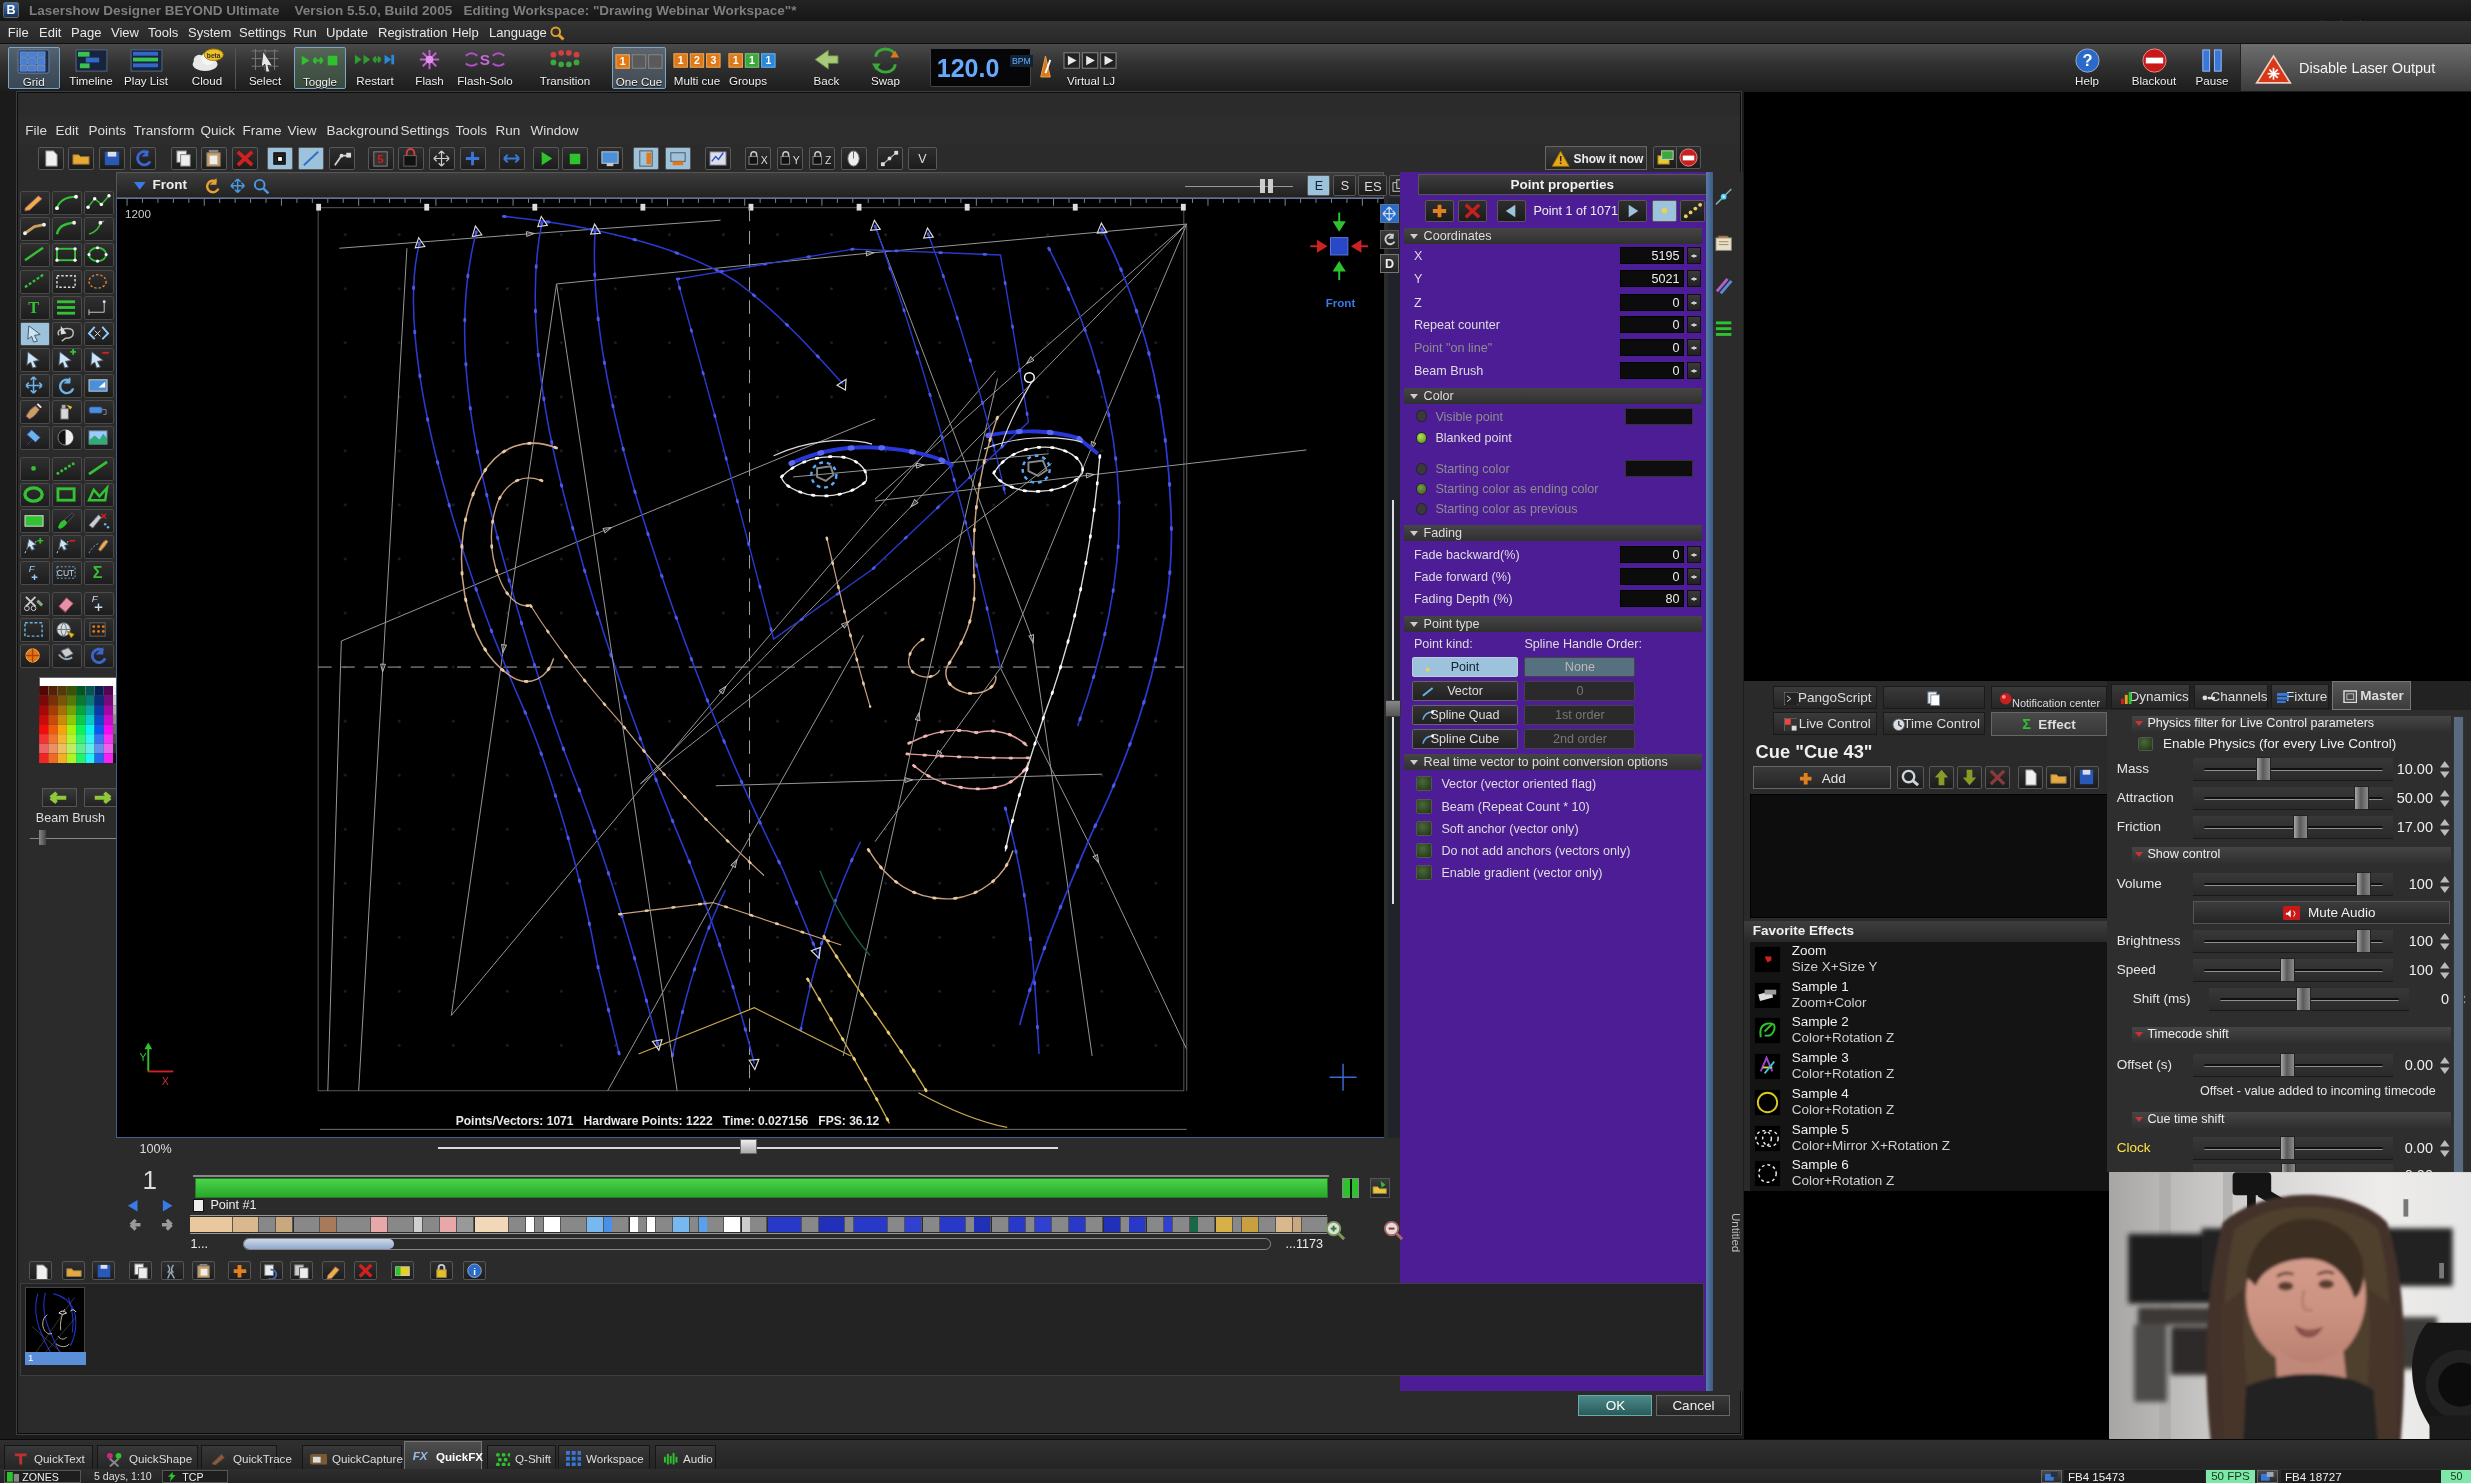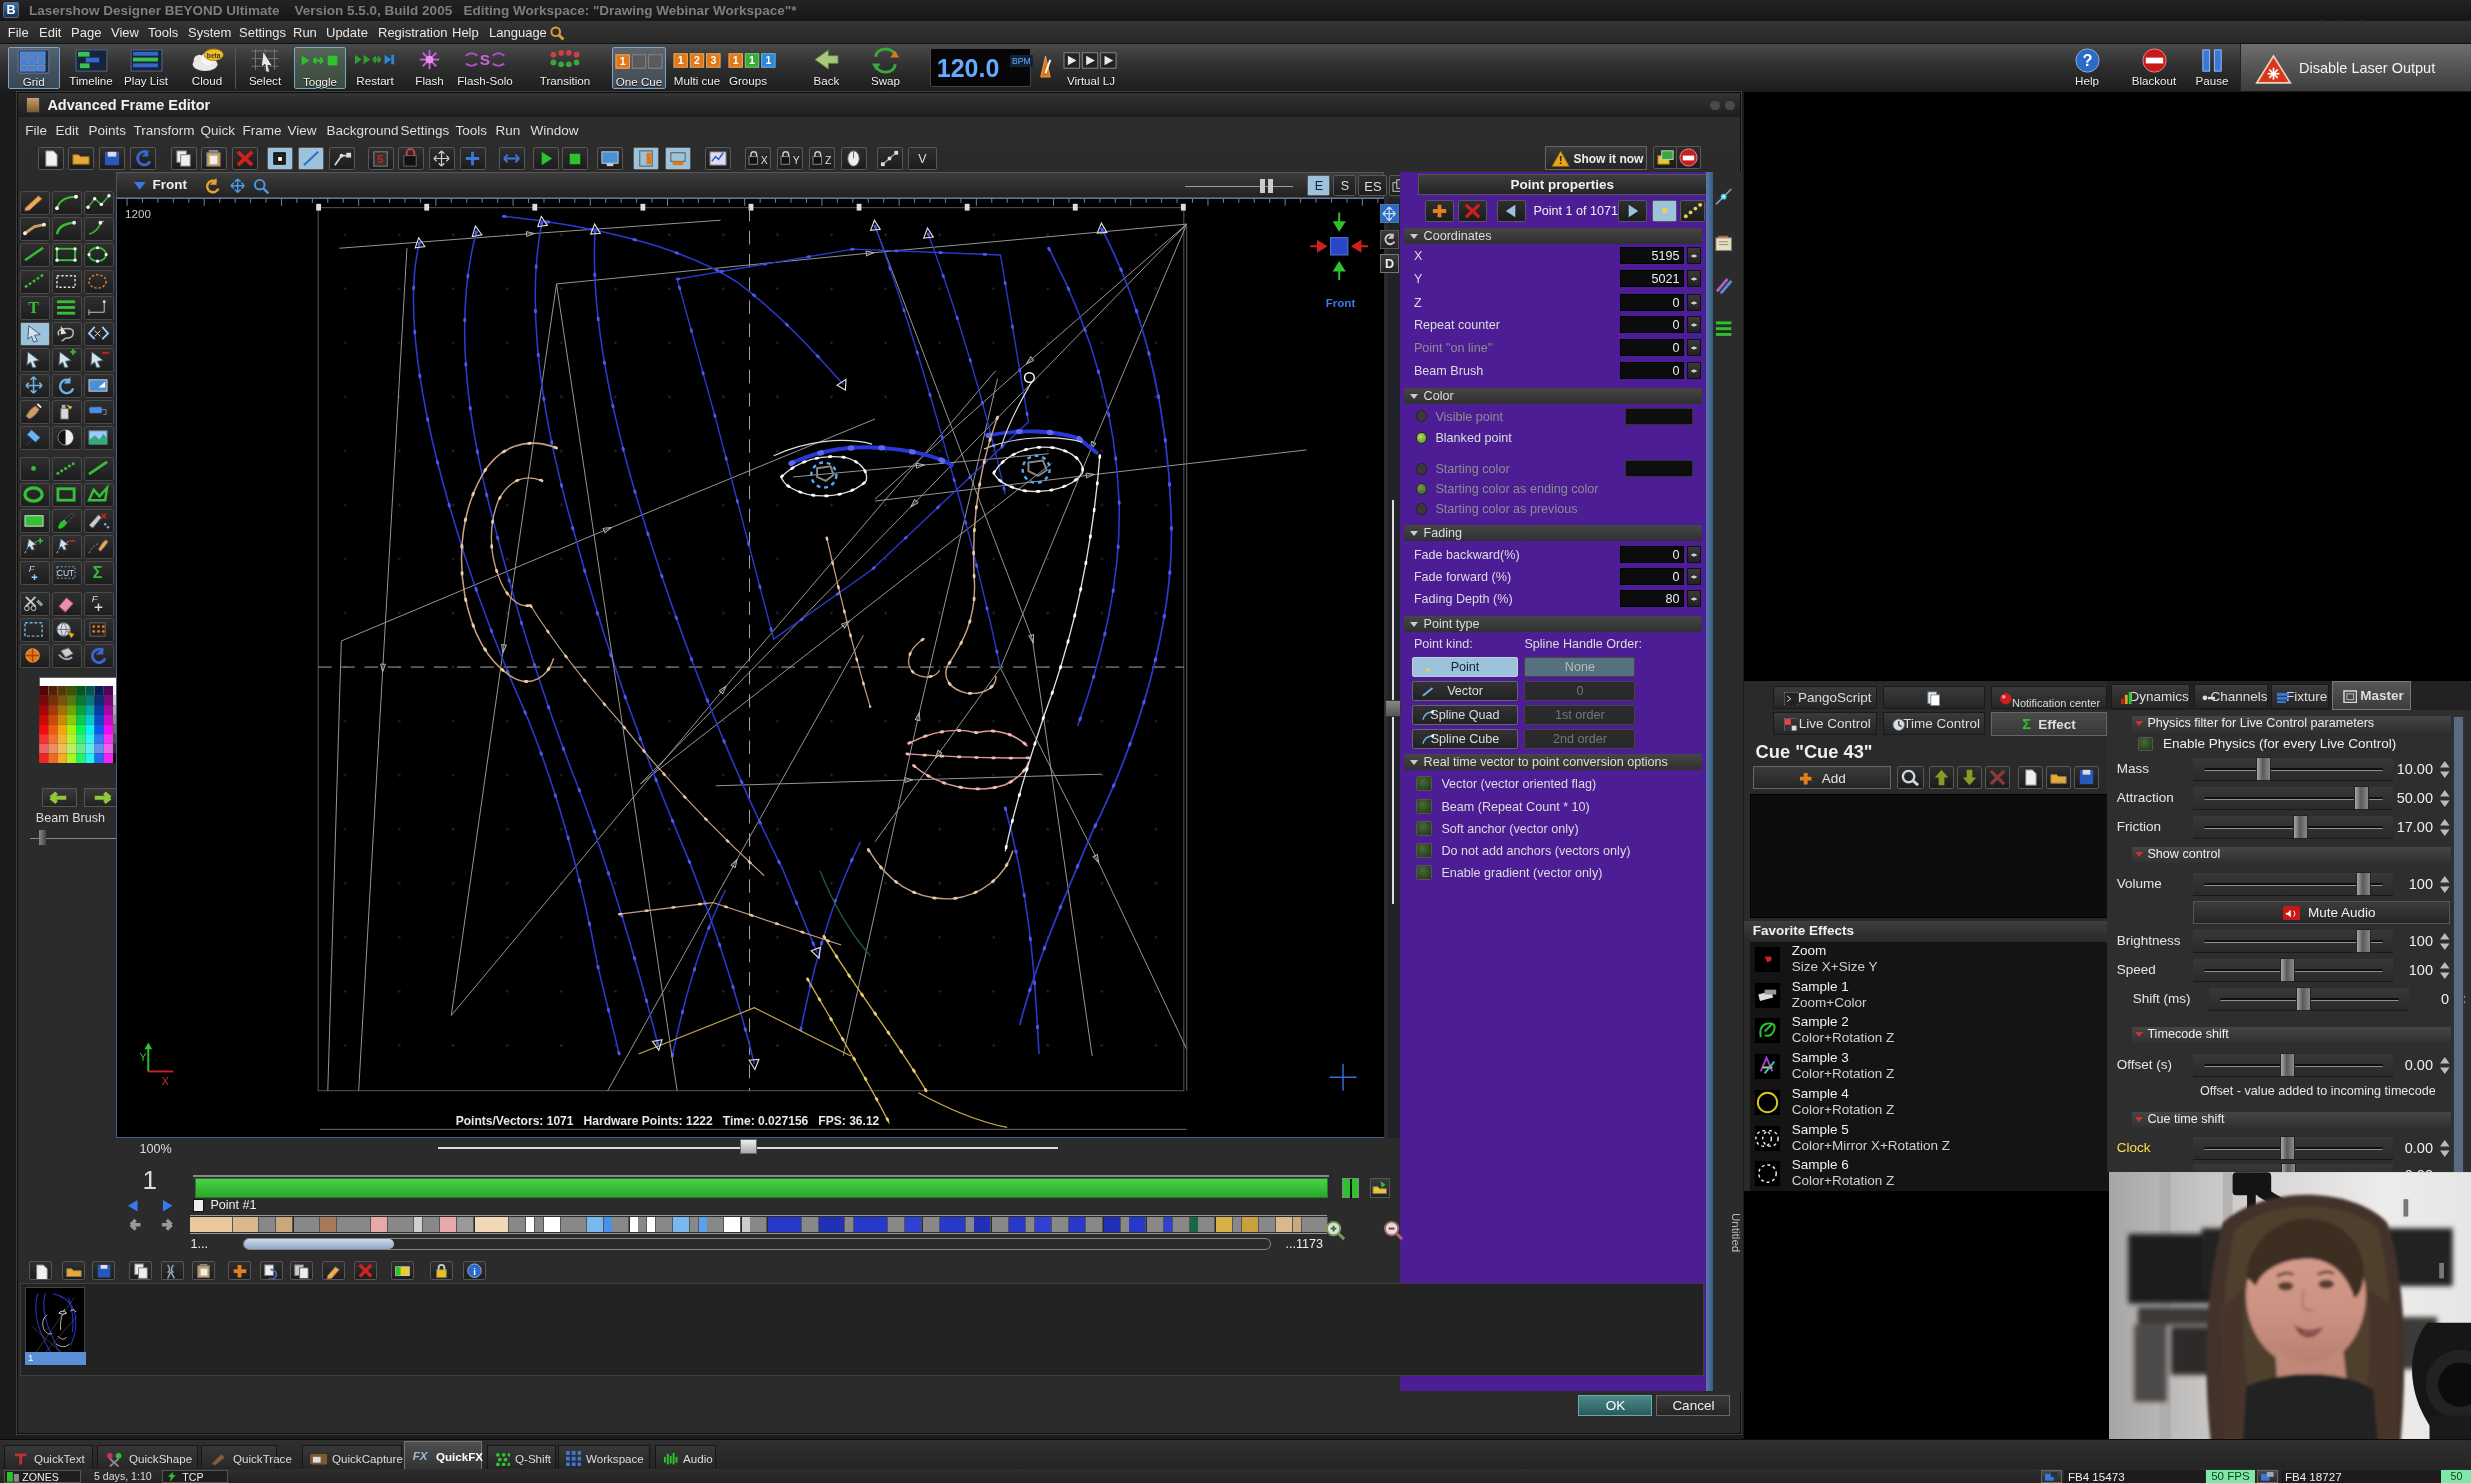--- a/index.html
+++ b/index.html
@@ -313,26 +313,20 @@
         </g>
       </svg>
     <span class="tx" style="left:58px;top:16.4px;font-size:14.5px;color:#f4f4f4">Disable Laser Output</span>
   </div>
 
 </div>
 
 <div class="abs" style="left:1744px;top:92px;width:728px;height:1378px;background:#000"></div>
 
 <div class="abs" id="afe">
-  <div class="abs" id="afe-title">
-    <div class="abs" style="left:7.7px;top:3.9px;width:13.5px;height:16.4px;background:linear-gradient(#c8a06a,#7a5a30);border:1px solid #333"></div>
-    <div class="tx" style="left:29px;top:3.9px;font-size:14.5px;font-weight:bold;color:#f2f2f2">Advanced Frame Editor</div>
-    <div class="abs" style="left:1692px;top:7.7px;width:9.7px;height:9.7px;border-radius:50%;background:#4a4a4a"></div>
-    <div class="abs" style="left:1707px;top:7.7px;width:9.7px;height:9.7px;border-radius:50%;background:#4a4a4a"></div>
-  </div>
   <div class="abs" id="afe-menu">
     <span style="left:6.8px">File</span>
       <span style="left:37px">Edit</span>
       <span style="left:70px">Points</span>
       <span style="left:115px">Transform</span>
       <span style="left:182px">Quick</span>
       <span style="left:224px">Frame</span>
       <span style="left:269px">View</span>
       <span style="left:308px">Background</span>
       <span style="left:382px">Settings</span>

